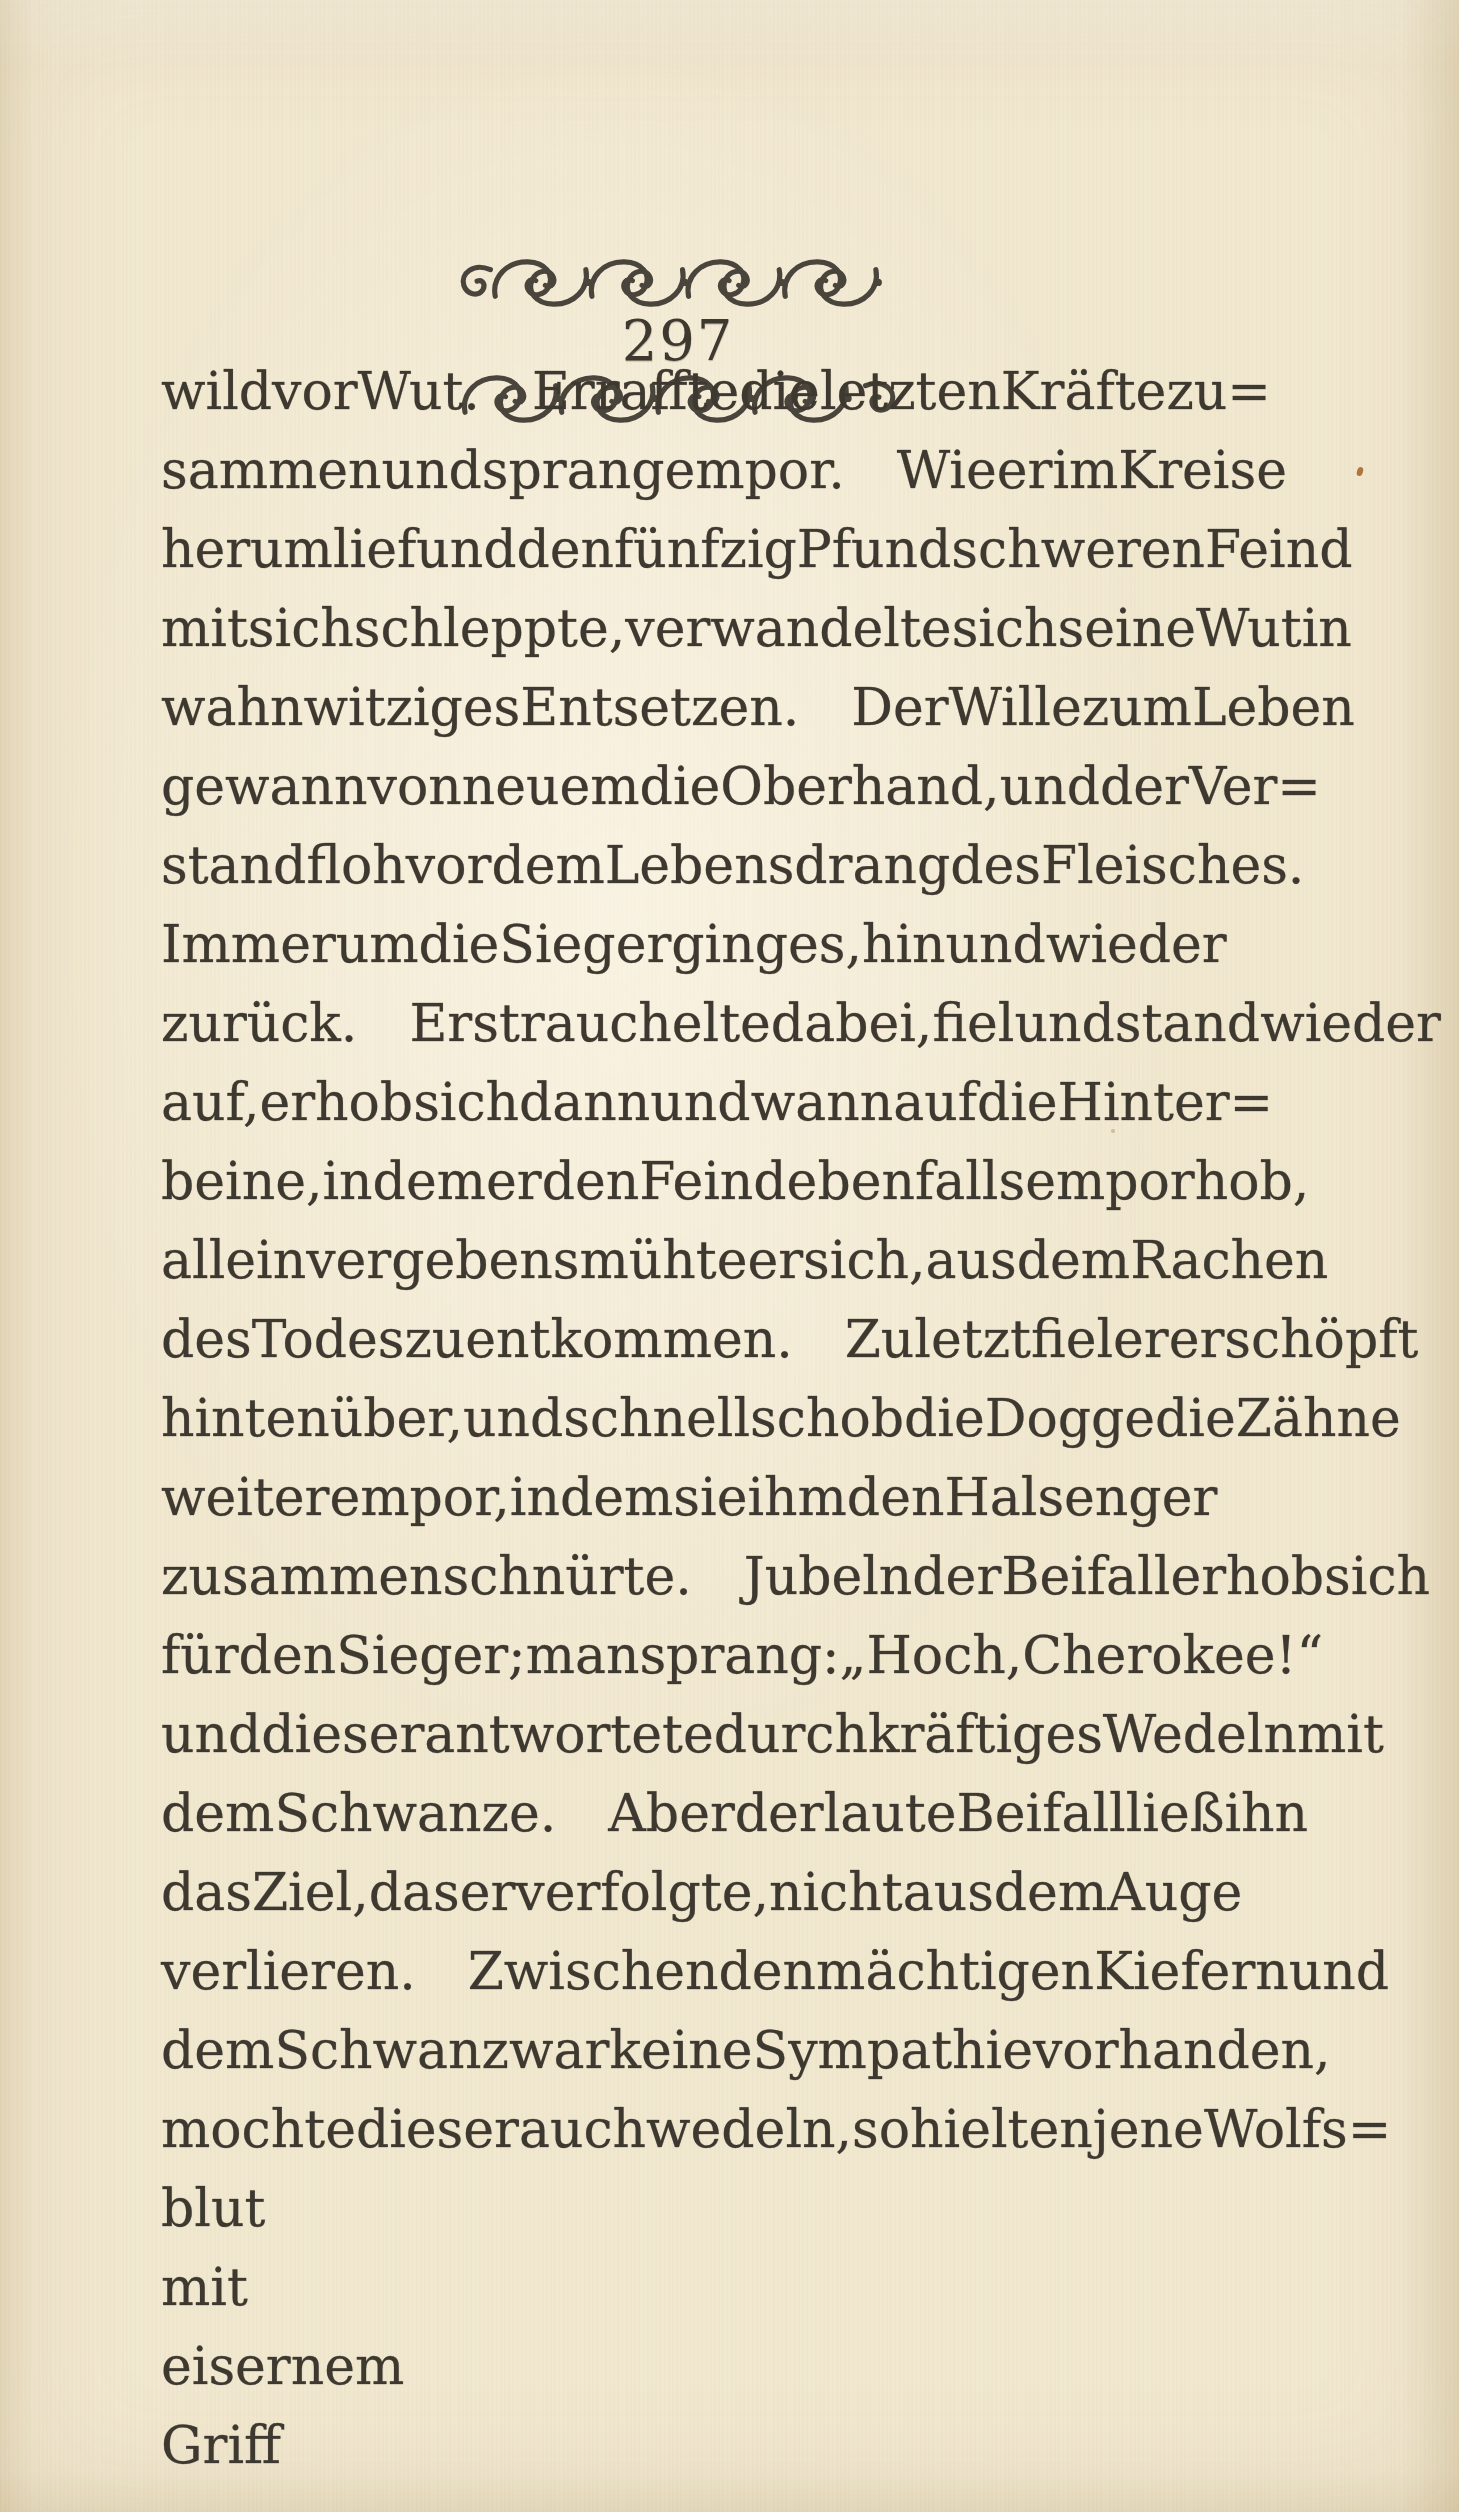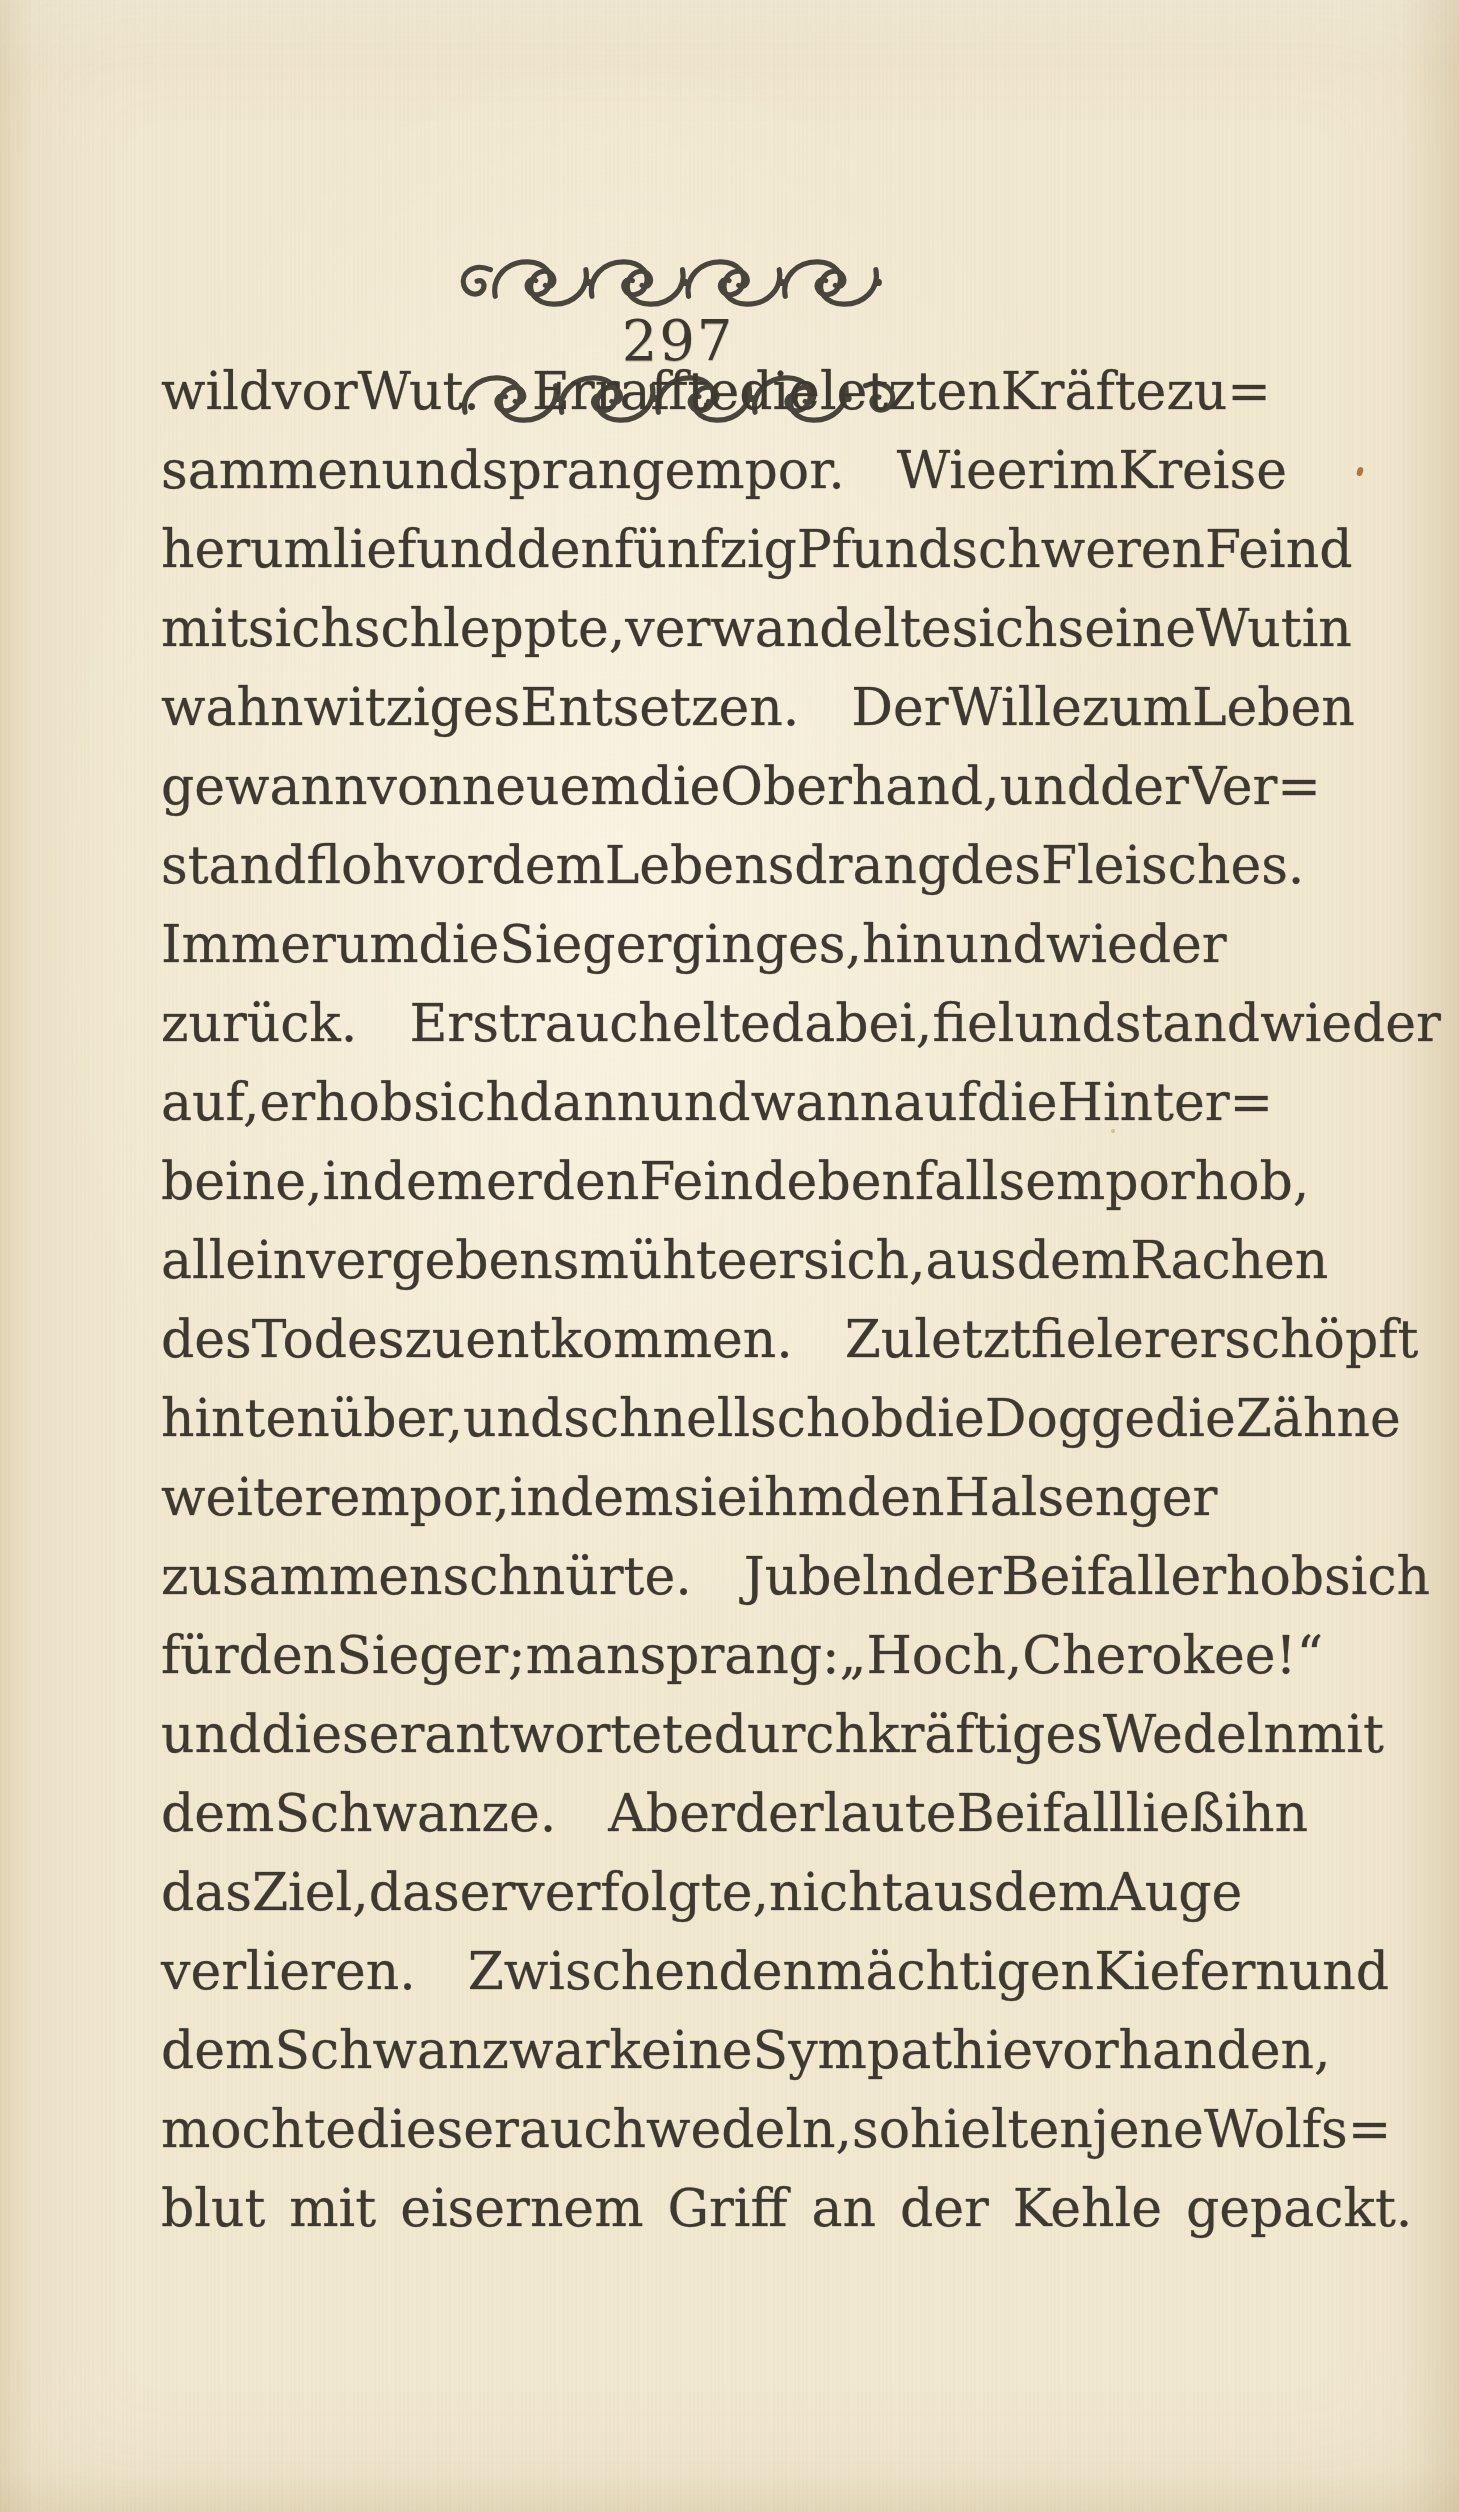--- a/index.html
+++ b/index.html
@@ -44,21 +44,21 @@
     font-size:52px;
     -webkit-text-stroke:0.3px rgba(61,56,48,0.55);
     text-shadow:0.2px 0.4px 0.8px rgba(92,75,48,0.30);
   }
   .line{
     display:flex;justify-content:space-between;
     height:79px;line-height:79px;
     align-items:baseline;
   }
   .line span{white-space:nowrap;}
-  .line.last{justify-content:flex-start;column-gap:24px;}
+  .line.last{justify-content:flex-start;column-gap:24px;flex-direction:column;}
   .speck{
     position:absolute;left:1357px;top:467px;width:5.5px;height:9px;
     background:var(--speck);border-radius:50% 50% 50% 50%;
     transform:rotate(18deg);opacity:0.9;
   }
   .speck2{
     position:absolute;left:1111px;top:1129px;width:3.6px;height:3.6px;
     background:#c8b489;border-radius:50%;opacity:0.8;
   }
 </style>

